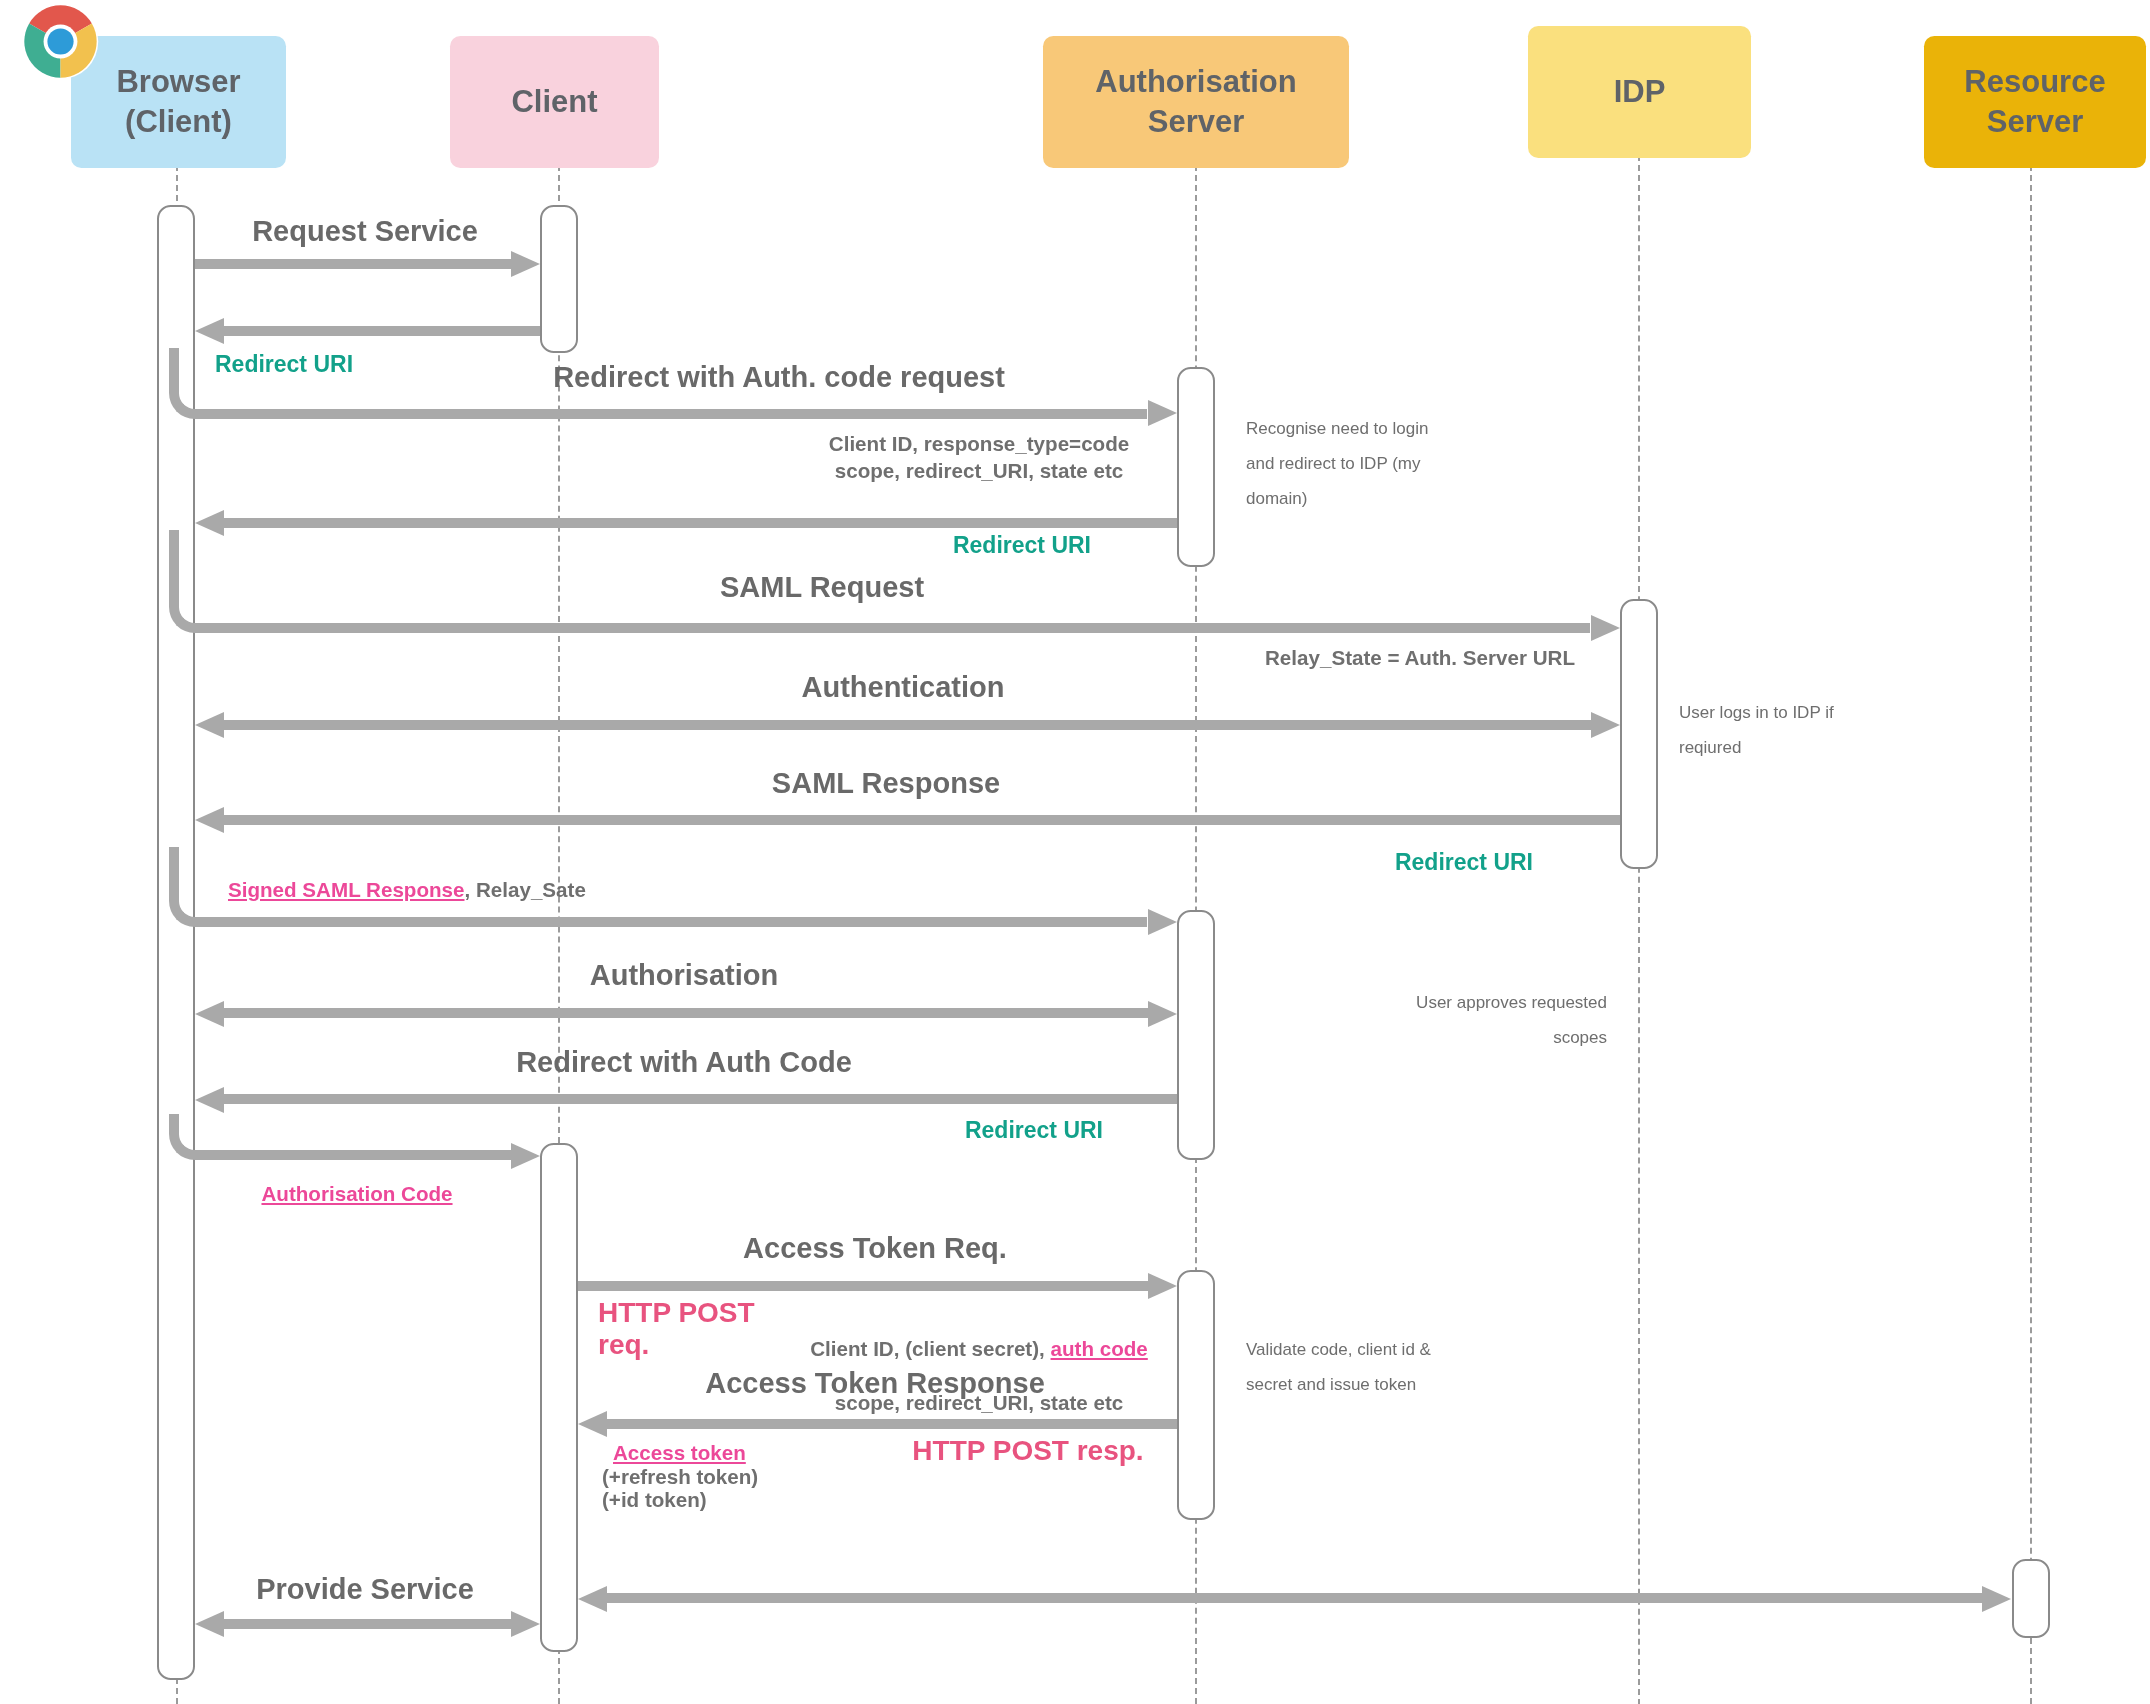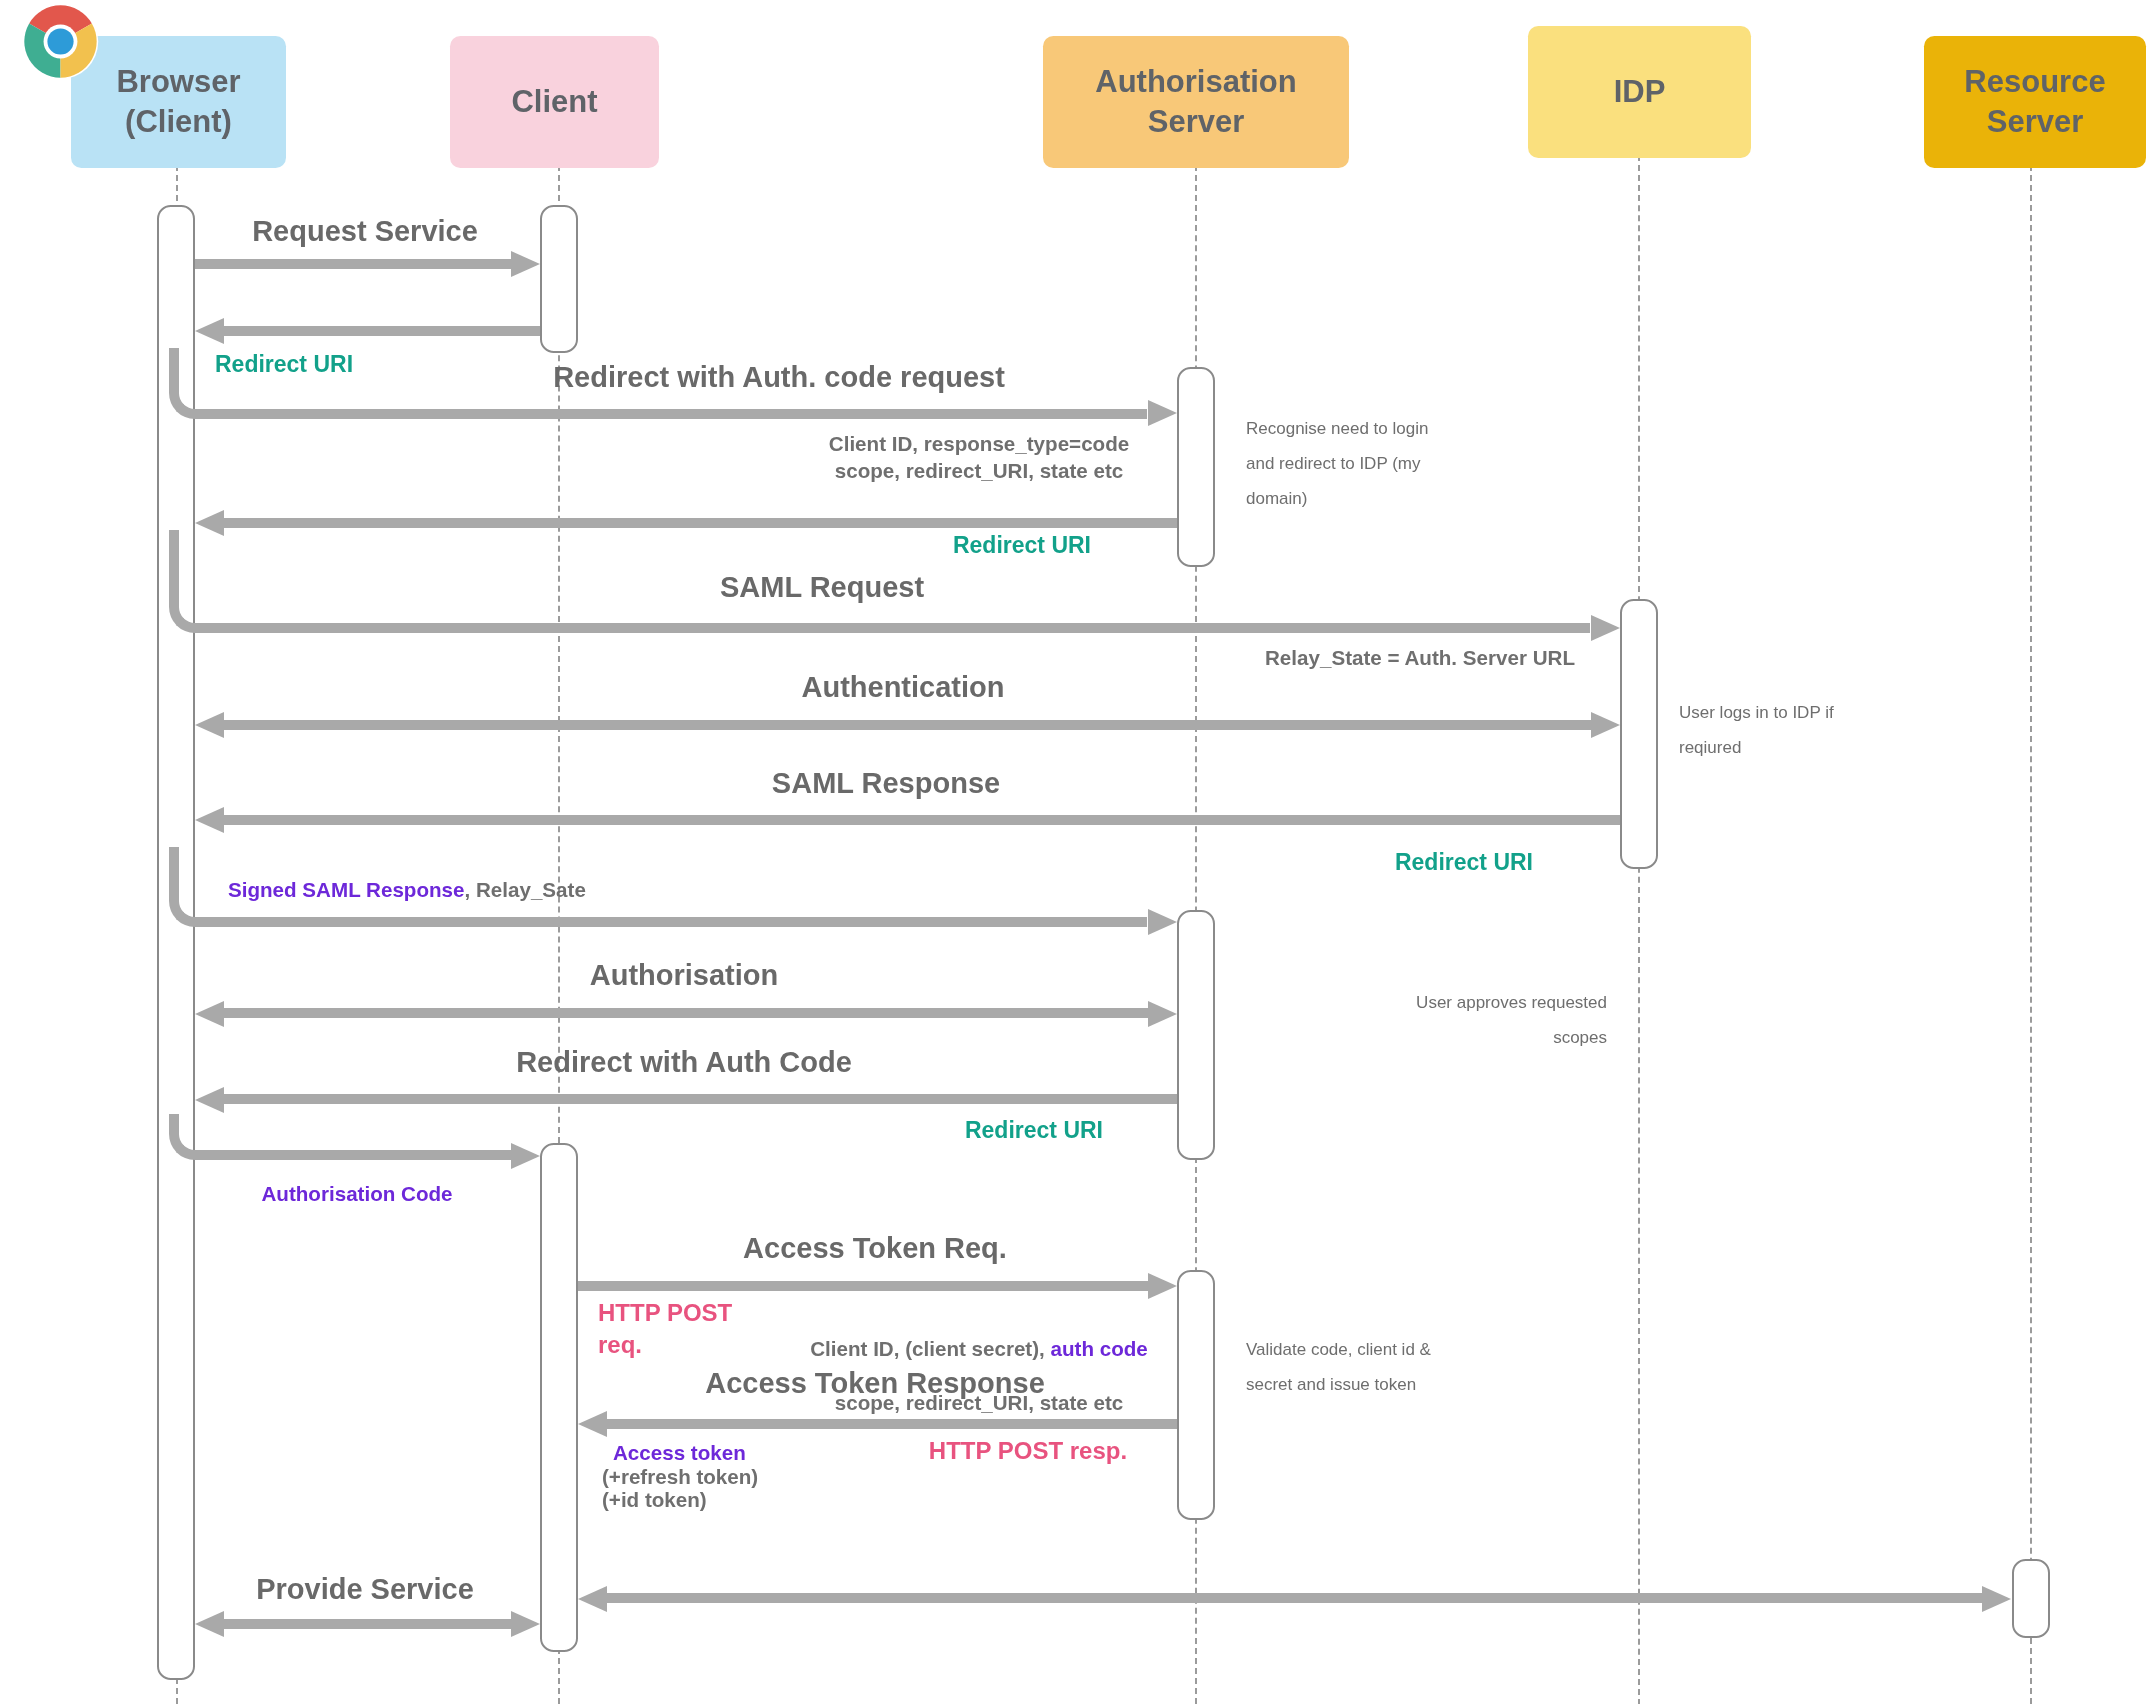--- a/index.html
+++ b/index.html
@@ -15,22 +15,22 @@
           border-bottom:13px solid transparent;border-right:29px solid #a9a9a9;z-index:5;}
   .elbow{position:absolute;border-left:10.3px solid #a9a9a9;border-bottom:10.3px solid #a9a9a9;
          border-bottom-left-radius:26px;box-sizing:border-box;z-index:6;}
   .actor{position:absolute;height:132px;border-radius:10.3px;display:flex;align-items:center;
          justify-content:center;text-align:center;font-weight:bold;font-size:31px;line-height:40px;
          color:#5f6368;z-index:7;white-space:pre-line;}
   .t{position:absolute;white-space:pre-line;z-index:8;}
   .msg{font-size:29px;font-weight:bold;color:#696969;text-align:center;}
   .msg-sm{font-size:20.6px;font-weight:bold;color:#6f6f6f;line-height:27px;}
   .teal{font-size:23px;font-weight:bold;color:#12a18a;}
-  .blue{color:#6d28d9;}
-  .pink{font-size:24px;font-weight:bold;color:#e8537f;line-height:32px;}
+  .blue{color:#ec4899;text-decoration:underline;}
+  .pink{font-size:28px;font-weight:bold;color:#e8537f;line-height:32px;}
   .note{font-size:17px;font-weight:normal;color:#6e6e6e;line-height:35px;}
   .right{text-align:center;}
   .center{text-align:center;}
   .chrome{position:absolute;z-index:9;}
 </style>
 </head>
 <body>
 
 <div class="canvas">
 

